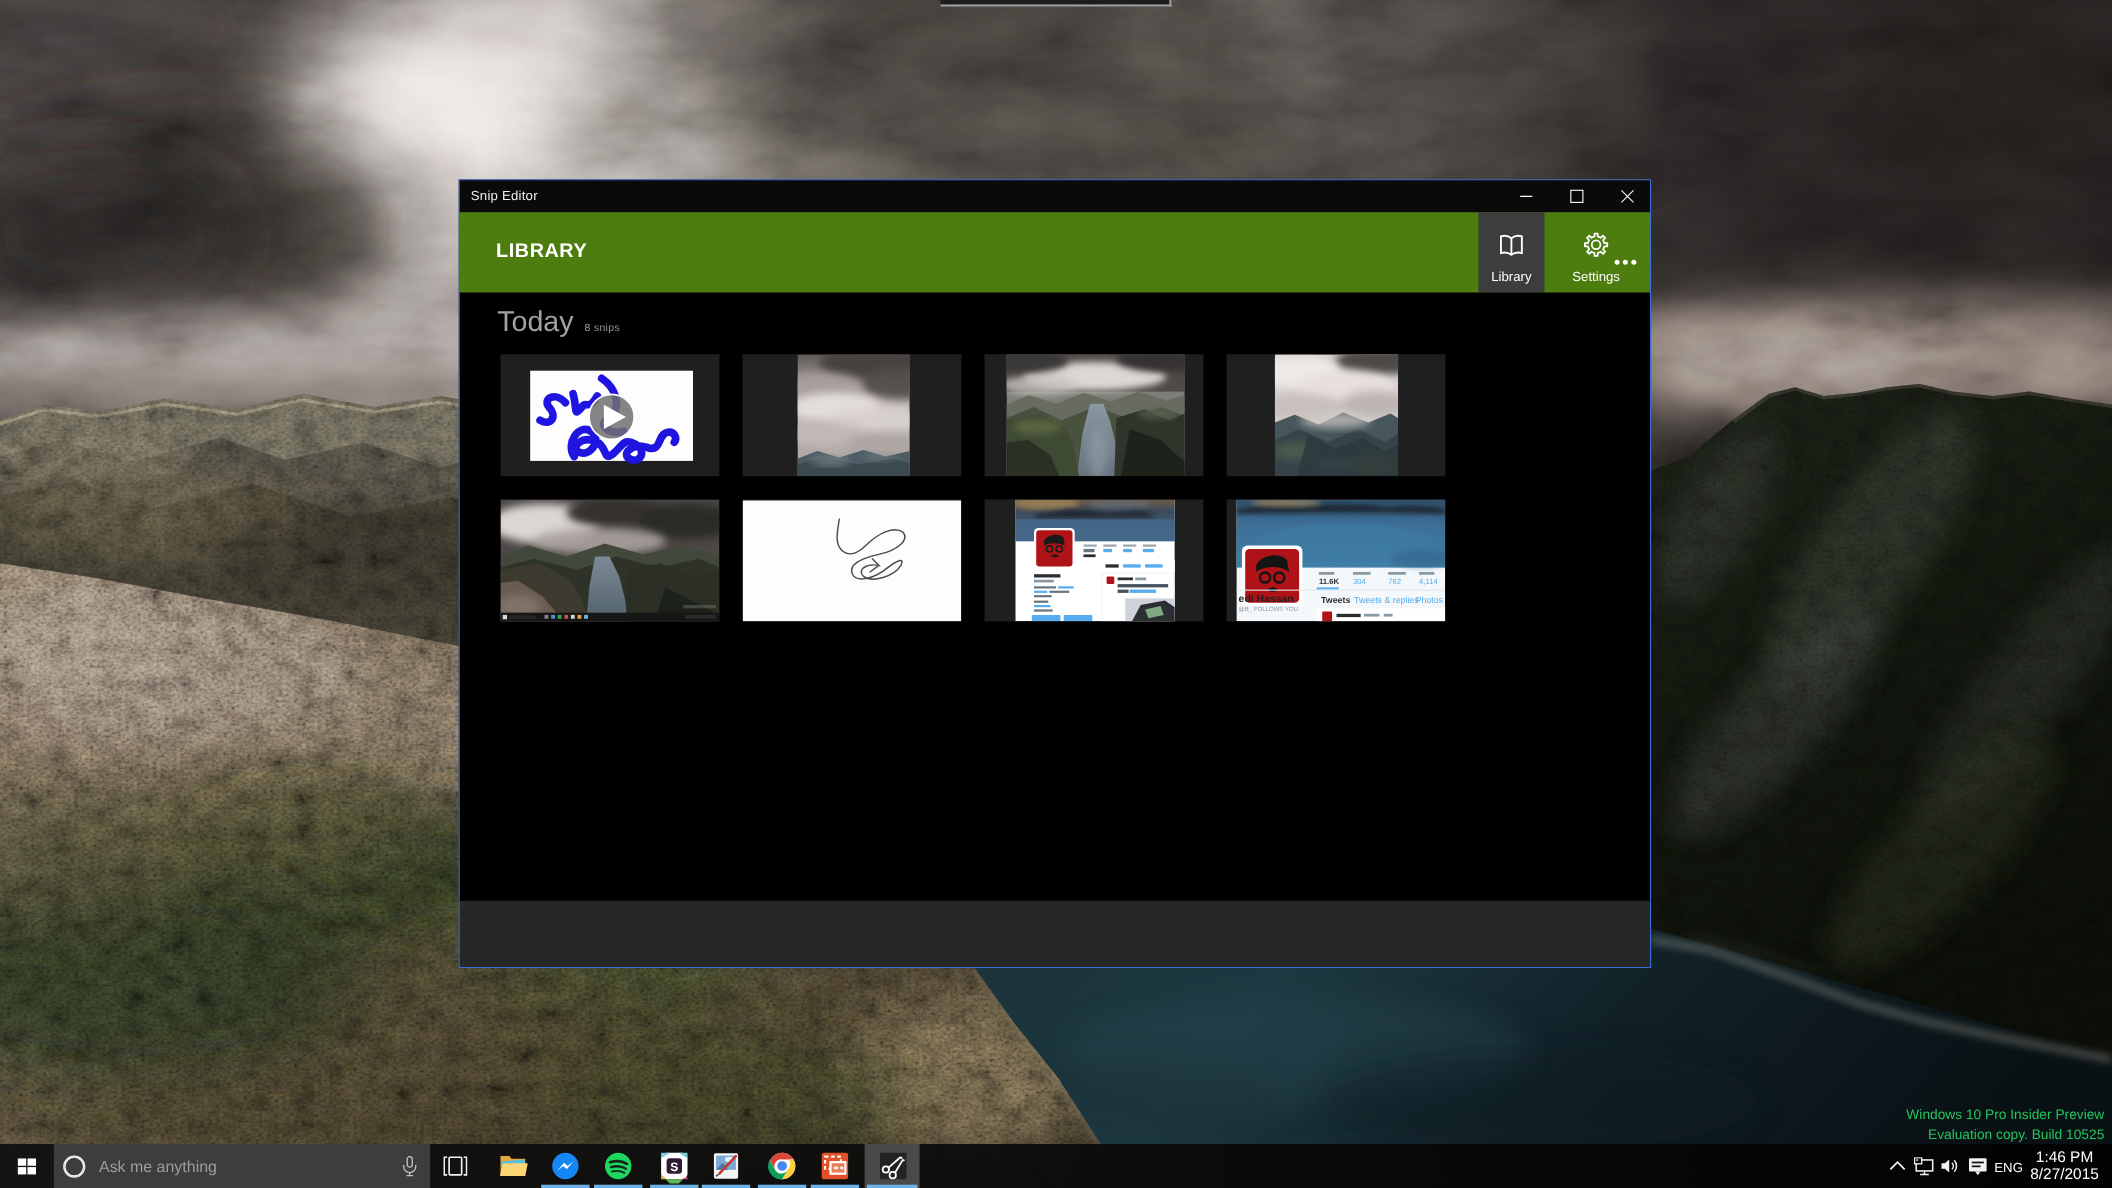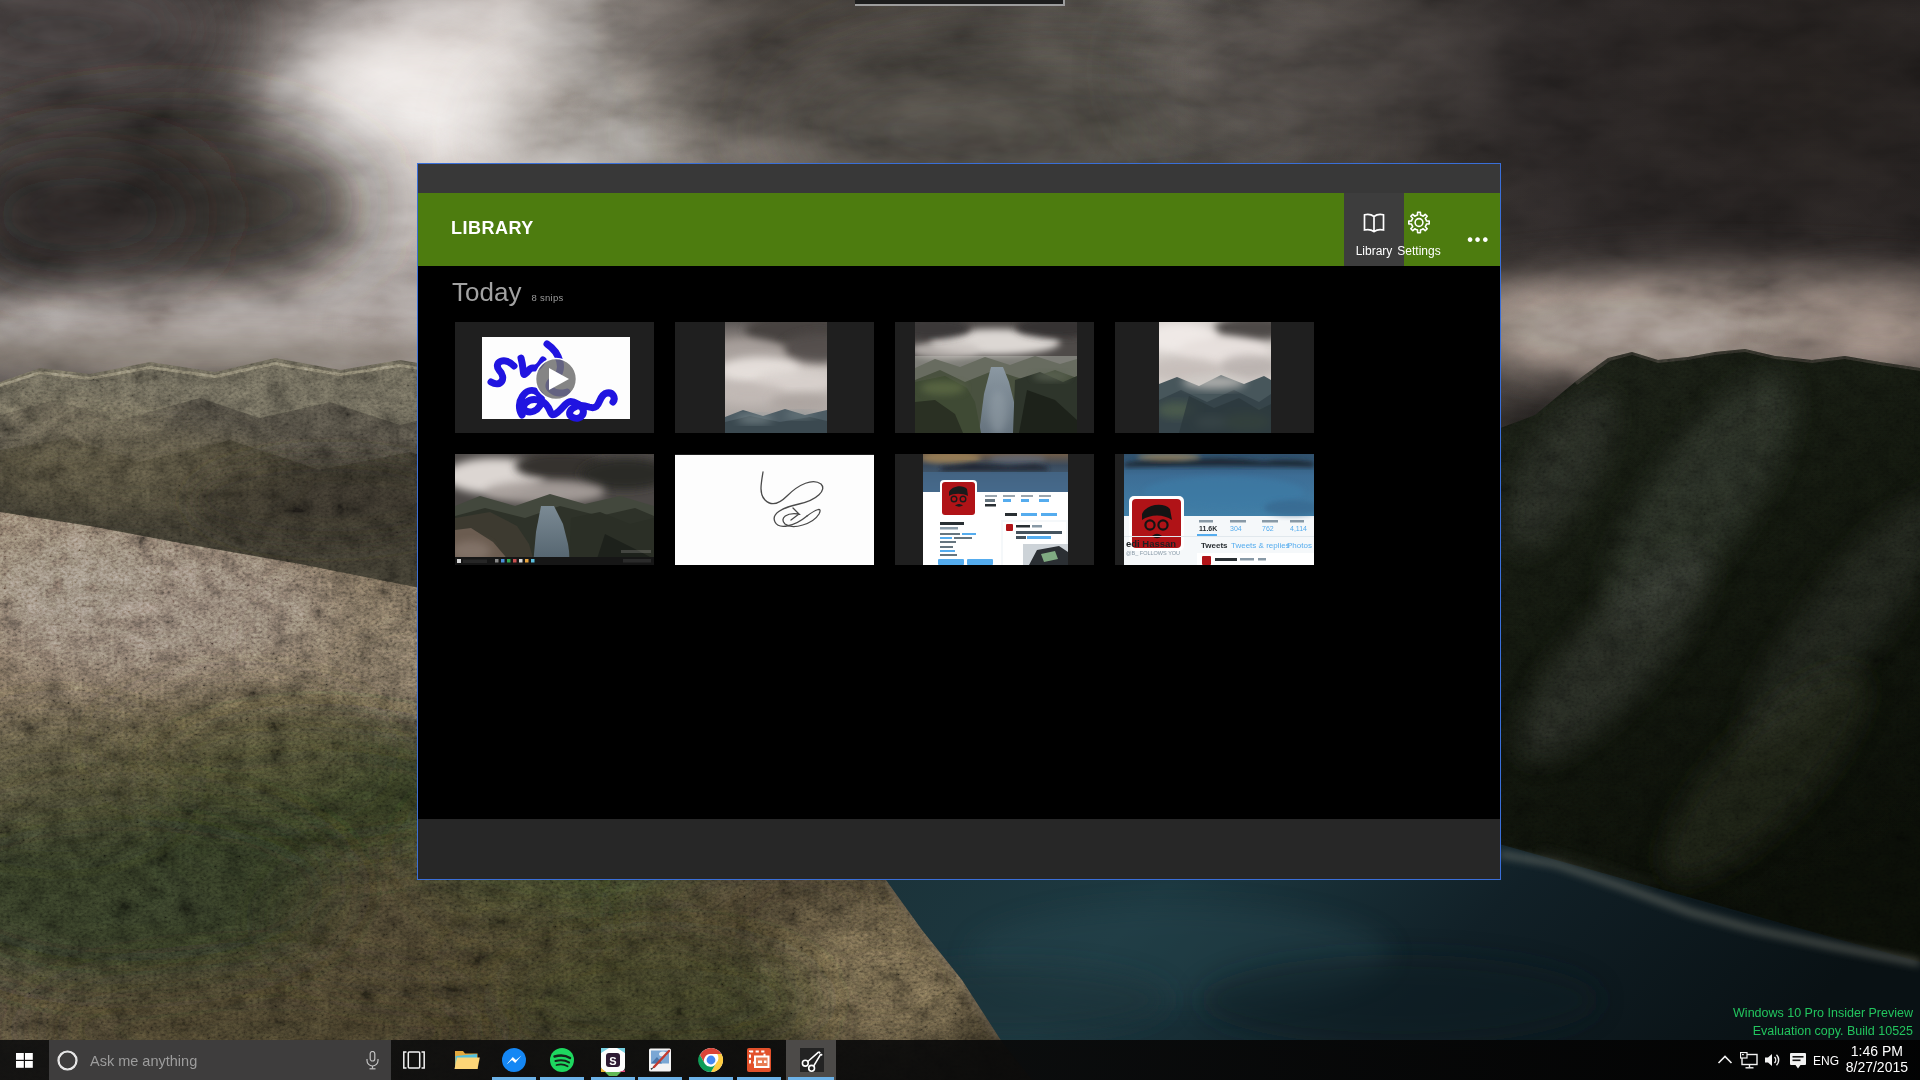--- a/index.html
+++ b/index.html
@@ -209,29 +209,41 @@
   <ellipse cx="260" cy="1030" rx="230" ry="60" fill="#3a3424" opacity="0.6" filter="url(#b25)"></ellipse>
   <ellipse cx="430" cy="920" rx="160" ry="70" fill="#3b3523" opacity="0.45" filter="url(#b25)"></ellipse>
           <ellipse cx="600" cy="975" rx="150" ry="55" fill="#3d3b24" opacity="0.35" filter="url(#b25)"></ellipse>
   <rect x="0" y="495" width="1040" height="585" filter="url(#gnoise2)" style="mix-blend-mode:overlay" opacity="0.4"></rect>
   <rect x="0" y="495" width="1040" height="585" filter="url(#gnoise)" style="mix-blend-mode:overlay" opacity="0.5"></rect>
   <path d="M886,878 L925,932 L964,982 L1002,1042" fill="none" stroke="#87796a" stroke-width="5" opacity="0.75" filter="url(#b4)"></path>
 </g>
 </svg></div>
   <div id="topwin"></div>
   <div id="win">
+    <div id="titlebar">
+      <div class="t">Snip Editor</div>
+      <svg class="caption" style="right:106px" viewBox="0 0 13 29">
+          <line x1="1" y1="14.5" x2="12" y2="14.5" stroke="#fff" stroke-width="1"></line>
+        </svg>
+      <svg class="caption" style="right:60px" viewBox="0 0 13 29">
+          <rect x="1" y="9" width="11" height="11" fill="none" stroke="#fff" stroke-width="1"></rect>
+        </svg>
+      <svg class="caption" style="right:14px" viewBox="0 0 13 29">
+          <path d="M1 9 L12 20 M12 9 L1 20" stroke="#fff" stroke-width="1"></path>
+        </svg>
+    </div>
     <div id="hdr">
       <div class="lib-title">LIBRARY</div>
       <div class="hbtn" style="right:96px;background:#3d3d3d;">
         <svg style="position:absolute;left:17px;top:17px" width="26" height="26" viewBox="0 0 26 26">
           <path d="M13 6.5 C10.5 4.5 6.5 4 3.5 4.8 L3.5 20 C6.5 19.2 10.5 19.7 13 21.7 C15.5 19.7 19.5 19.2 22.5 20 L22.5 4.8 C19.5 4 15.5 4.5 13 6.5 Z M13 6.5 L13 21.7" fill="none" stroke="#fff" stroke-width="1.7"></path>
         </svg>
         <div class="lbl">Library</div>
       </div>
-      <div class="hbtn" style="right:51px;">
+      <div class="hbtn" style="right:19px;">
         <svg style="position:absolute;left:17px;top:16px" width="26" height="26" viewBox="0 0 26 26">
             <path d="M10.1,6.5 L11.5,6.0 L11.6,3.3 L14.4,3.3 L14.5,6.0 L15.9,6.5 L17.2,7.2 L19.2,5.3 L21.2,7.3 L19.3,9.3 L20.0,10.6 L20.5,12.0 L23.2,12.1 L23.2,14.9 L20.5,15.0 L20.0,16.4 L19.3,17.7 L21.2,19.7 L19.2,21.7 L17.2,19.8 L15.9,20.5 L14.5,21.0 L14.4,23.7 L11.6,23.7 L11.5,21.0 L10.1,20.5 L8.8,19.8 L6.8,21.7 L4.8,19.7 L6.7,17.7 L6.0,16.4 L5.5,15.0 L2.8,14.9 L2.8,12.1 L5.5,12.0 L6.0,10.6 L6.7,9.3 L4.8,7.3 L6.8,5.3 L8.8,7.2 Z" fill="none" stroke="#fff" stroke-width="1.6" stroke-linejoin="round"></path>
             <circle cx="13" cy="13.5" r="3.9" fill="none" stroke="#fff" stroke-width="1.6"></circle>
           </svg>
         <div class="lbl">Settings</div>
       </div>
       <div style="position:absolute;right:10px;top:38px;color:#fff;font-size:16px;letter-spacing:2px;font-weight:bold;">•••</div>
     </div>
     <div id="content">
       <div id="today">Today<span>8 snips</span></div>

